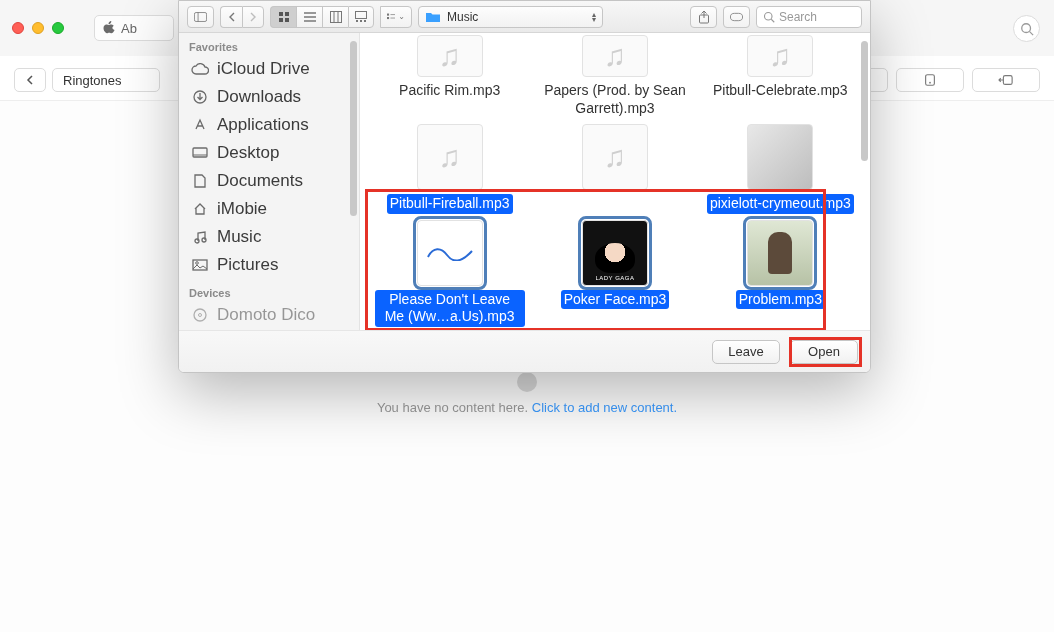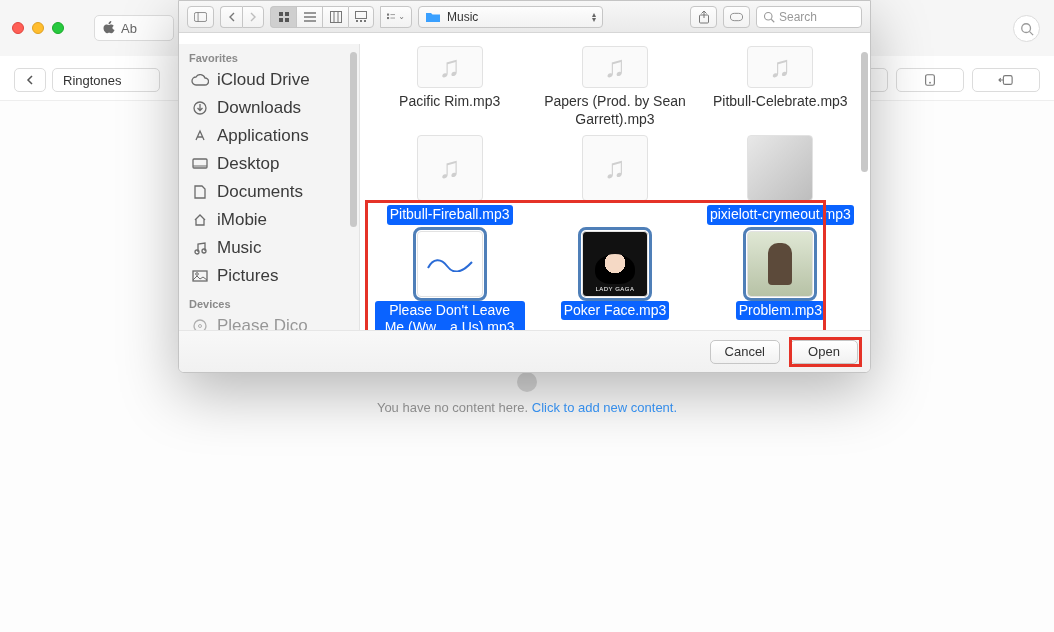--- a/index.html
+++ b/index.html
@@ -103,21 +103,21 @@
     position: relative;
   }
   .tb-folder .chev { margin-left: auto; display:flex; flex-direction:column; line-height:5px; font-size:8px; color:#666; }
   .tb-search {
     width: 106px; height: 22px; border: 0.5px solid #c6c6c6; border-radius: 4px;
     background: #fff; display: flex; align-items: center; padding: 0 6px; gap: 4px;
     font-size: 12px; color: #999;
   }
   .tb-spacer { flex: 1; }
 
-  .dlg-body { flex: 1; display: flex; overflow: hidden; margin-top: 11px; }
+  .dlg-body { flex: 1; display: flex; overflow: hidden; }
   .sidebar {
     width: 181px; background: #f4f4f4; border-right: 1px solid #e3e3e3;
     overflow: hidden; position: relative;
   }
   .sb-scroll {
     position: absolute; top: 8px; right: 2px; width: 7px; height: 175px;
     background: #c8c8c8; border-radius: 4px;
   }
   .sb-group-label {
     padding: 8px 10px 2px; color: #8a8a8a; font-size: 11px; font-weight: 600;
@@ -408,21 +408,21 @@
       </div>
 
       <div class="sb-group-label">Devices</div>
       <div class="sb-item" style="opacity:.5">
         <span class="ic">
             <svg width="14" height="14" viewBox="0 0 14 14">
               <circle cx="7" cy="7" r="6" fill="none" stroke="#6b6b6b" stroke-width="1.3"></circle>
               <circle cx="7" cy="7" r="1.5" fill="none" stroke="#6b6b6b"></circle>
             </svg>
           </span>
-        <span>Please Dico</span>
+        <span>Domoto Dico</span>
       </div>
     </div>
 
     <div class="file-area">
       <div class="file-scroll"></div>
       <div class="grid">
 
         <div class="file-item">
           <div class="thumb" style="height:42px">
               <span class="music-note">♫</span>
@@ -481,21 +481,21 @@
         </div>
 
       </div>
 
       <div class="red-rect" style="top:156px; left:5px; width:461px; height:142px;"></div>
     </div>
   </div>
 
   <div class="dlg-footer">
     <div class="btn">
-        <span>Cancel</span>
+        <span>Leave</span>
       </div>
     <div class="btn">
         <span>Open</span>
       </div>
 
     <div class="red-rect" style="top:6px; right:8px; width:73px; height:30px;"></div>
   </div>
 </div>
 
 </body></html>

